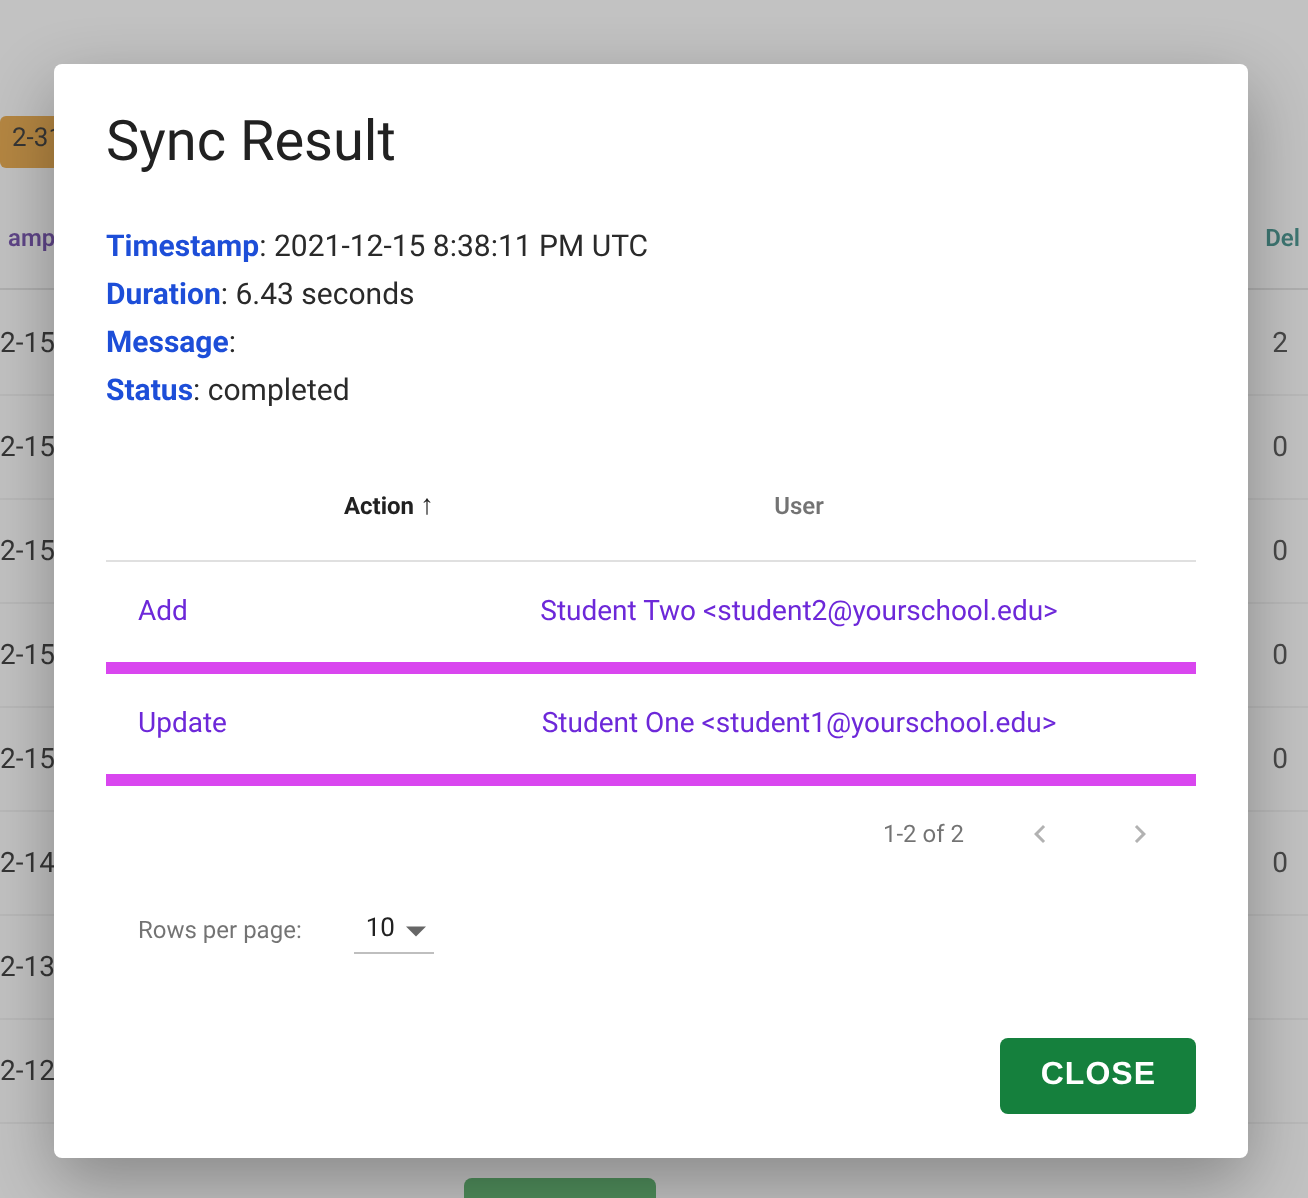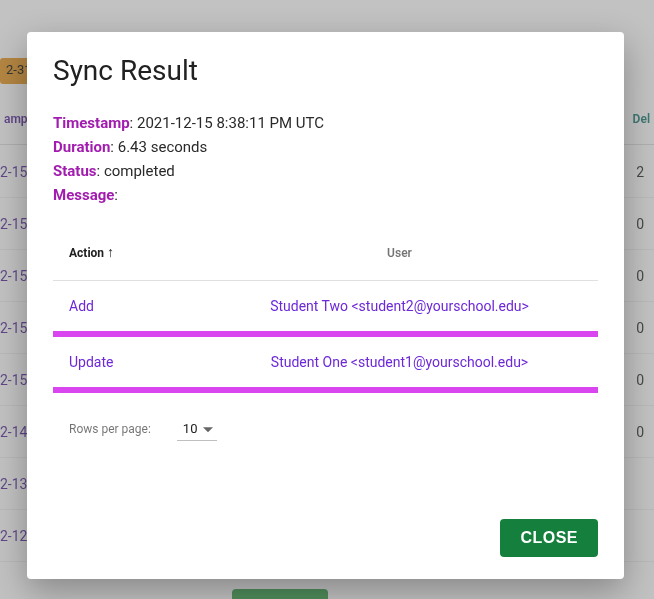--- a/index.html
+++ b/index.html
@@ -59,21 +59,21 @@
     .bg-row {
       position: absolute;
       left: 0; right: 0;
       height: 52px;
       border-bottom: 1px solid #eee;
     }
     .bg-row-ts {
       position: absolute;
       left: 0; top: 18px;
       font-size: 14px;
-      color: #4c1d95;
+      color: #000000;
     }
     .bg-row-num {
       position: absolute;
       right: 10px; top: 18px;
       font-size: 14px;
       color: #222;
     }
     .bg-green-button {
       position: absolute;
       left: 232px;
@@ -103,37 +103,37 @@
       font-weight: 400;
       color: #212121;
       margin-bottom: 24px;
     }
     .meta {
       font-size: 15px;
       line-height: 1.6;
       color: #2a2a2a;
       margin-bottom: 10px;
     }
-    .meta b { color:#a21caf;margin-top:23px; }
+    .meta b { color:#1d4ed8;margin-top:23px; }
     .table {
       margin-top: 8px;
     }
     .thead, .trow {
       display: flex;
       align-items: center;
       padding: 0 16px;
     }
     .thead {
       height: 56px;
       font-size: 12px;
       font-weight: 600;
       color: rgba(0,0,0,0.55);
       border-bottom: 1px solid #e0e0e0;
     }
-    .thead .col-action { font-weight:700; color:#212121; }
+    .thead .col-action { font-weight:700; color:#212121;text-align:right; }
     .trow {
       height: 56px;
       font-size: 14px;
       color: #6d28d9;
       border-bottom: 6px solid #d946ef;
     }
     .col-action { flex: 0 0 148px; }
     .col-user { flex: 1; text-align: center; }
     .sort-icon { display:inline-block; margin-left:3px; line-height:1; font-size:14px; color:#222;}
     .pagination {
@@ -239,22 +239,22 @@
   <div class="bg-green-button"></div>
 </div>
 <div class="scrim"></div>
 
 <div class="dialog">
   <div class="dialog-title">Sync Result</div>
 
   <div class="meta">
     <div><b>Timestamp</b>: <span>2021-12-15 8:38:11 PM UTC</span></div>
     <div><b>Duration</b>: <span>6.43 seconds</span></div>
+    <div><b>Message</b>: <span></span></div>
     <div><b>Status</b>: <span>completed</span></div>
-    <div><b>Message</b>: <span></span></div>
   </div>
 
   <div class="table">
     <div class="thead">
       <div class="col-action">
         <span>Action</span><span class="sort-icon">↑</span>
       </div>
       <div class="col-user">
         <span>User</span>
       </div>
@@ -262,20 +262,33 @@
     <div class="trow">
       <div class="col-action">Add</div>
       <div class="col-user">Student Two &lt;student2@yourschool.edu&gt;</div>
     </div>
     <div class="trow">
       <div class="col-action">Update</div>
       <div class="col-user">Student One &lt;student1@yourschool.edu&gt;</div>
     </div>
   </div>
 
+  <div class="pagination">
+    <span>1-2 of 2</span>
+    <span class="pg-btn">
+      <svg viewBox="0 0 24 24">
+          <path fill="currentColor" d="M15.41 7.41 14 6l-6 6 6 6 1.41-1.41L10.83 12z"></path>
+        </svg>
+    </span>
+    <span class="pg-btn">
+      <svg viewBox="0 0 24 24">
+          <path fill="currentColor" d="M8.59 16.59 10 18l6-6-6-6-1.41 1.41L13.17 12z"></path>
+        </svg>
+    </span>
+  </div>
 
   <div class="rows-per-page">
     <span>Rows per page:</span>
     <span class="rpp-select">10</span>
   </div>
 
   <div class="dialog-actions">
     <button class="close-btn">CLOSE</button>
   </div>
 </div>

